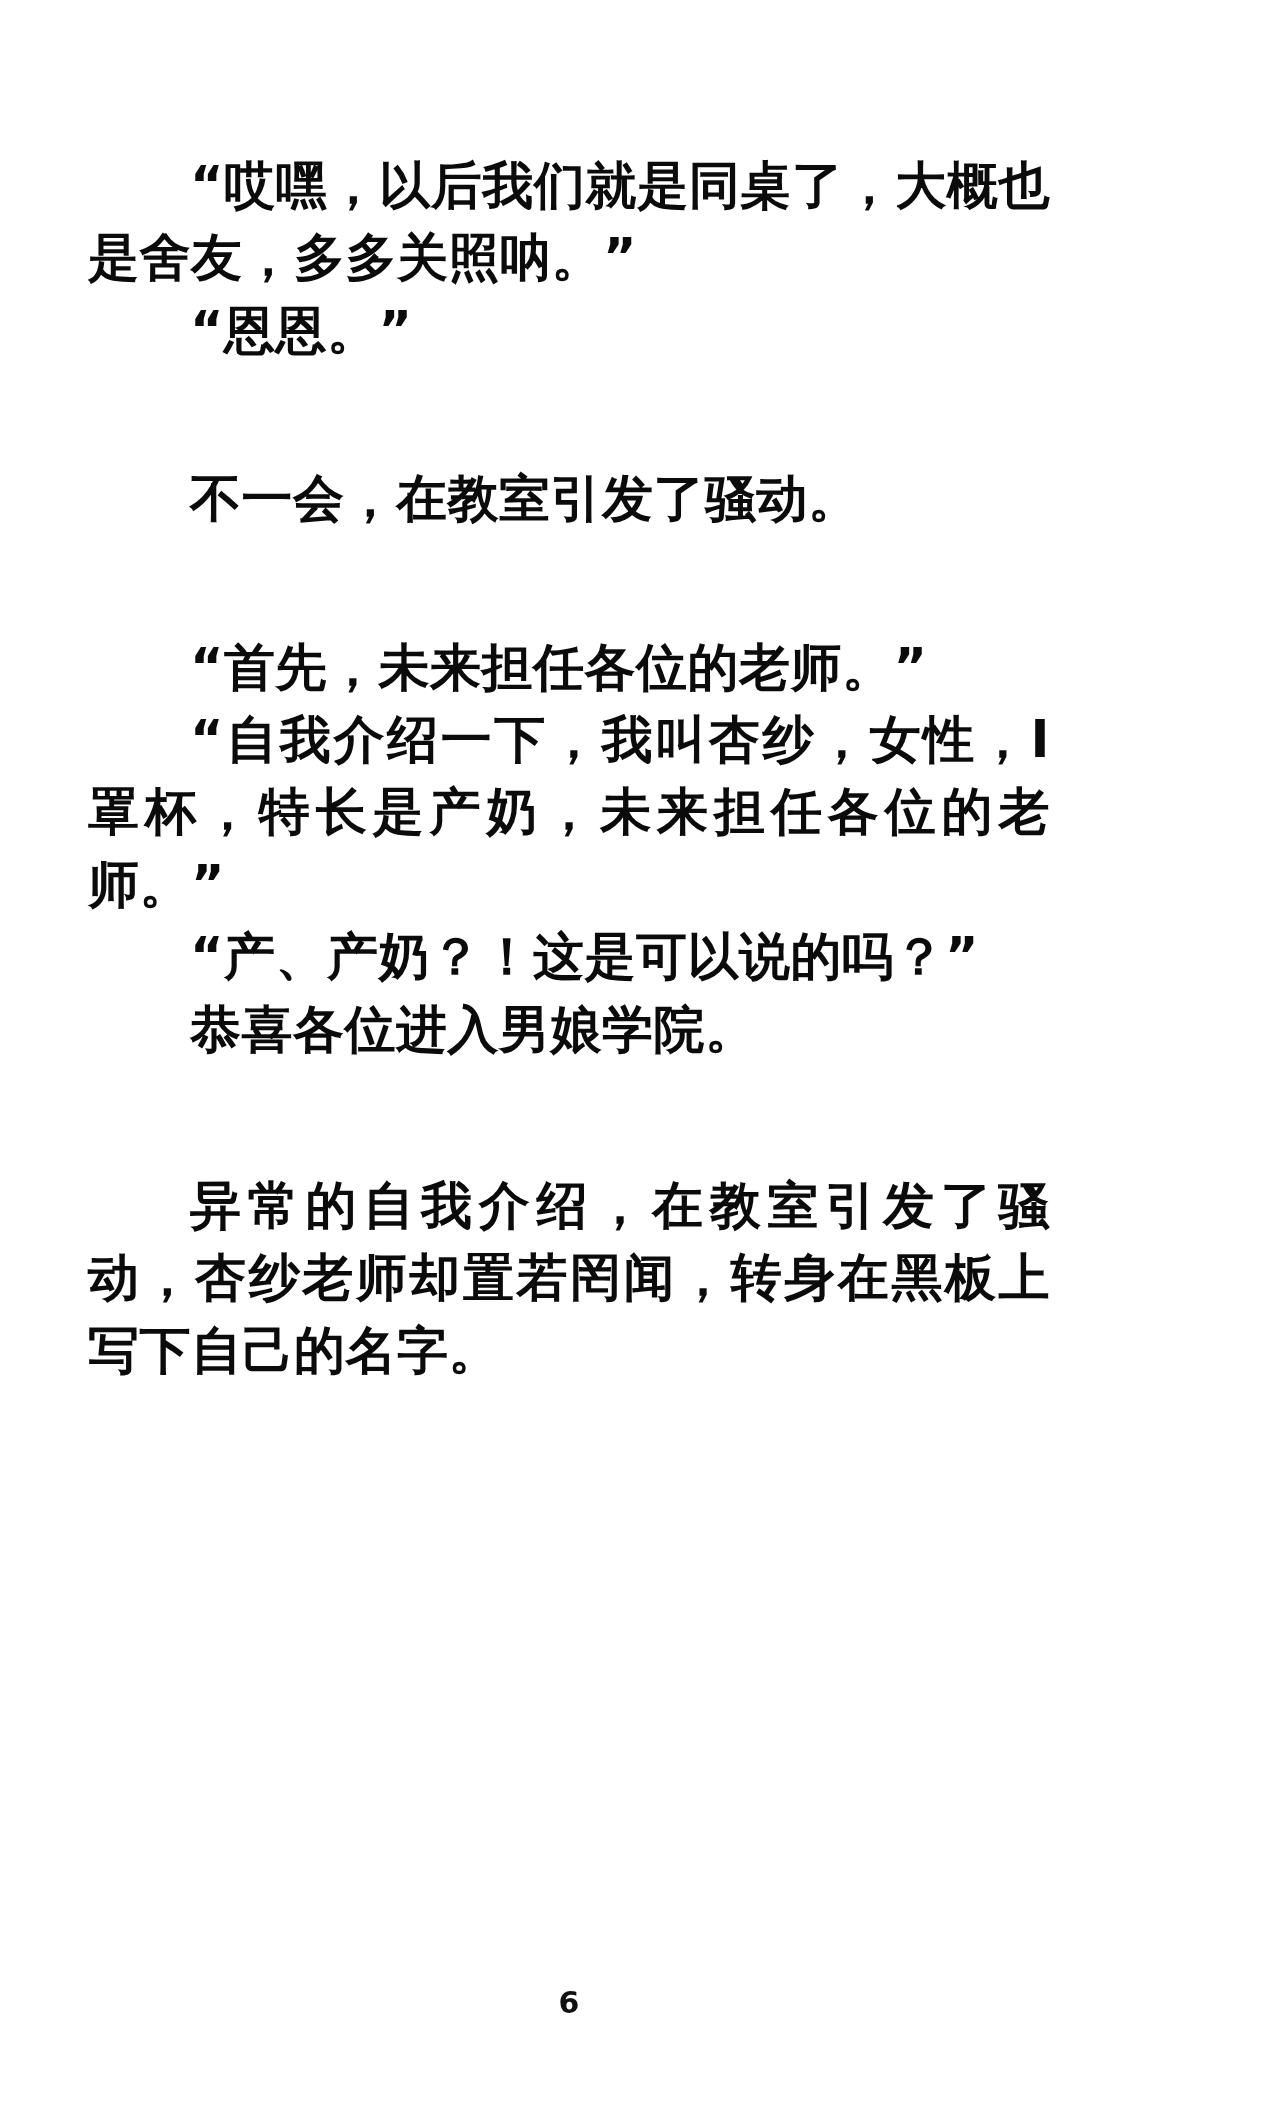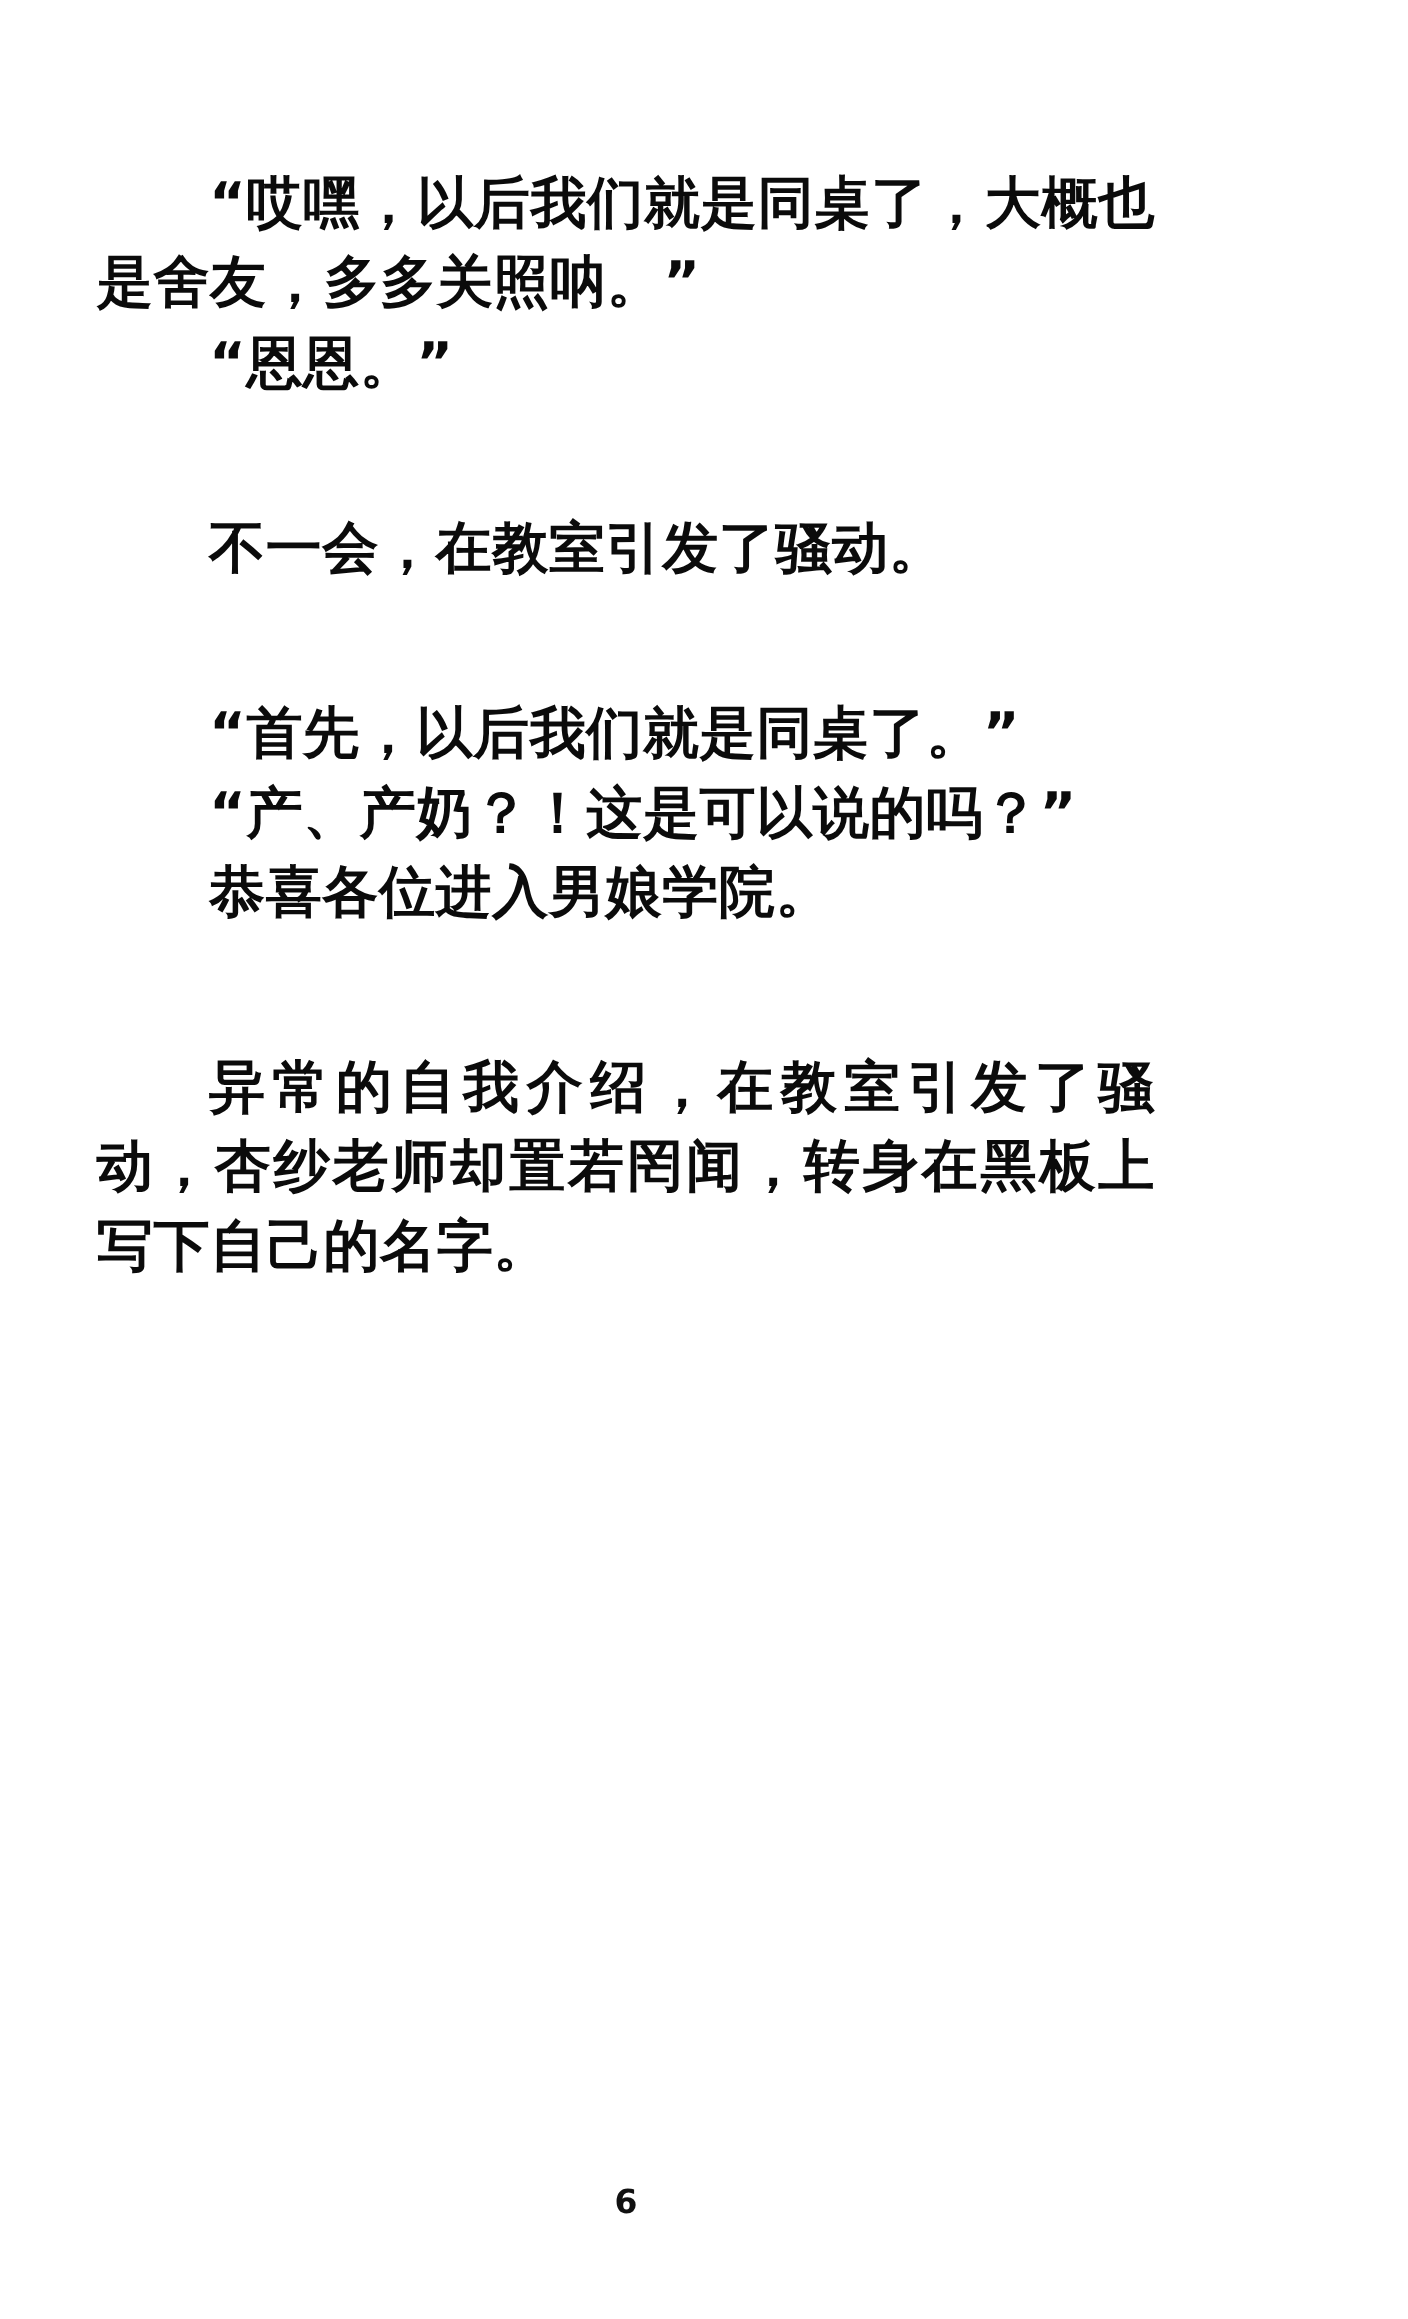--- a/index.html
+++ b/index.html
@@ -66,21 +66,22 @@
 
     <div class="gap-block"></div>
 
     <div>
       <p class="para">不一会，在教室引发了骚动。</p>
     </div>
 
     <div class="gap-block"></div>
 
     <div>
-      <p class="para">“首先，以后我们就是同桌了。”</p>
+      <p class="para">“首先，未来担任各位的老师。”</p>
+      <p class="para">“自我介绍一下，我叫杏纱，女性，I 罩杯，特长是产奶，未来担任各位的老师。”</p>
       <p class="para">“产、产奶？！这是可以说的吗？”</p>
       <p class="para">恭喜各位进入男娘学院。</p>
     </div>
 
     <div class="gap-block-lg"></div>
 
     <div>
       <p class="para">异常的自我介绍，在教室引发了骚动，杏纱老师却置若罔闻，转身在黑板上写下自己的名字。</p>
     </div>
 

